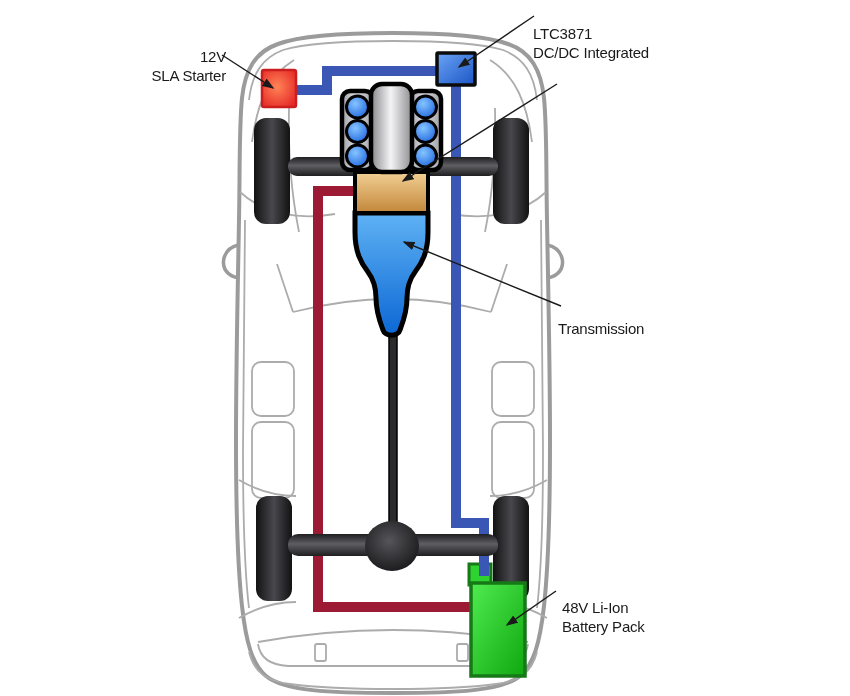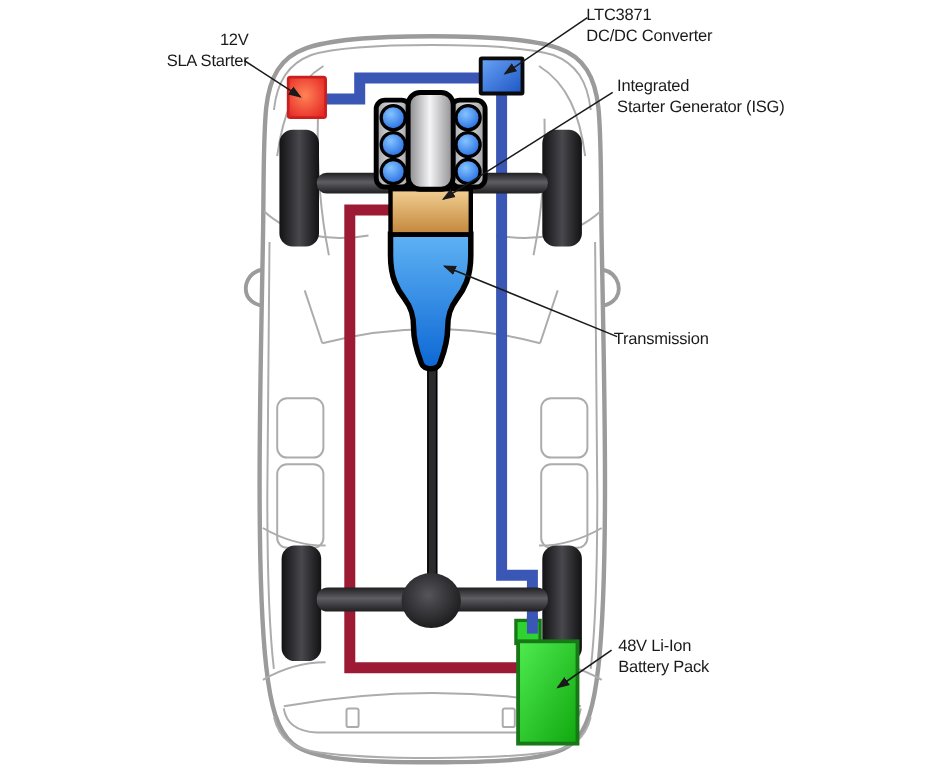--- a/index.html
+++ b/index.html
@@ -1,20 +1,20 @@
 <!DOCTYPE html>
 <html style="--wire-48v: #3A57B5; --wire-12v: #9C1A34; --battery-12v: #EE3B2E; --converter: #2F7BEA; --battery-48v: #2BD12B; --isg: #D9A55F; --transmission: #2D8FE8; --body-outline: #9B9B9B; --trim-line: #ACACAC; --text: #1A1A1A;"><head>
 <meta charset="utf-8">
 <style>
   html,body{margin:0;padding:0;background:#ffffff;}
   .stage{position:relative;width:850px;height:696px;background:#fff;overflow:hidden;
          font-family:"Liberation Sans",sans-serif;}
   .stage svg{position:absolute;left:0;top:0;}
   .label{position:absolute;font-size:15px;line-height:19px;letter-spacing:-0.2px;
-         color:var(--text,#1a1a1a);white-space:nowrap;}
+         color:var(--text,#1a1a1a);white-space:nowrap;margin-top:20px;}
   .label .ln{display:block;}
   #label-12v{left:136px;top:27px;width:90px;text-align:right;}
   #label-ltc{left:533px;top:4px;}
   #label-isg{left:561px;top:69px;}
   #label-trans{left:558px;top:299px;}
   #label-48v{left:562px;top:578px;}
 </style>
 </head>
 <body>
 
@@ -165,25 +165,21 @@
     <path d="M556 591 L507 625" marker-end="url(#arrow)"></path>
   </g>
 </svg>
 
   <div class="label" id="label-12v">
     <span class="ln">12V</span>
     <span class="ln">SLA Starter</span>
   </div>
   <div class="label" id="label-ltc">
     <span class="ln">LTC3871</span>
-    <span class="ln">DC/DC Converter</span>
-  </div>
-  <div class="label" id="label-isg">
-    <span class="ln">Integrated</span>
-    <span class="ln">Starter Generator (ISG)</span>
+    <span class="ln">DC/DC Integrated</span>
   </div>
   <div class="label" id="label-trans">
     <span class="ln">Transmission</span>
   </div>
   <div class="label" id="label-48v">
     <span class="ln">48V Li-Ion</span>
     <span class="ln">Battery Pack</span>
   </div>
 
 </div>

